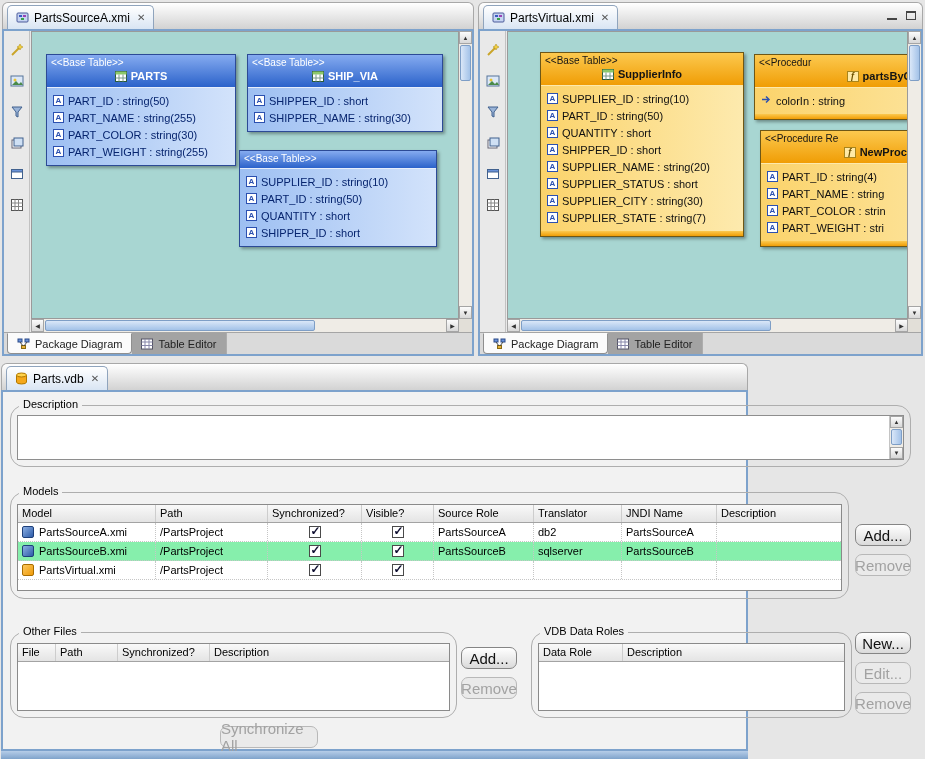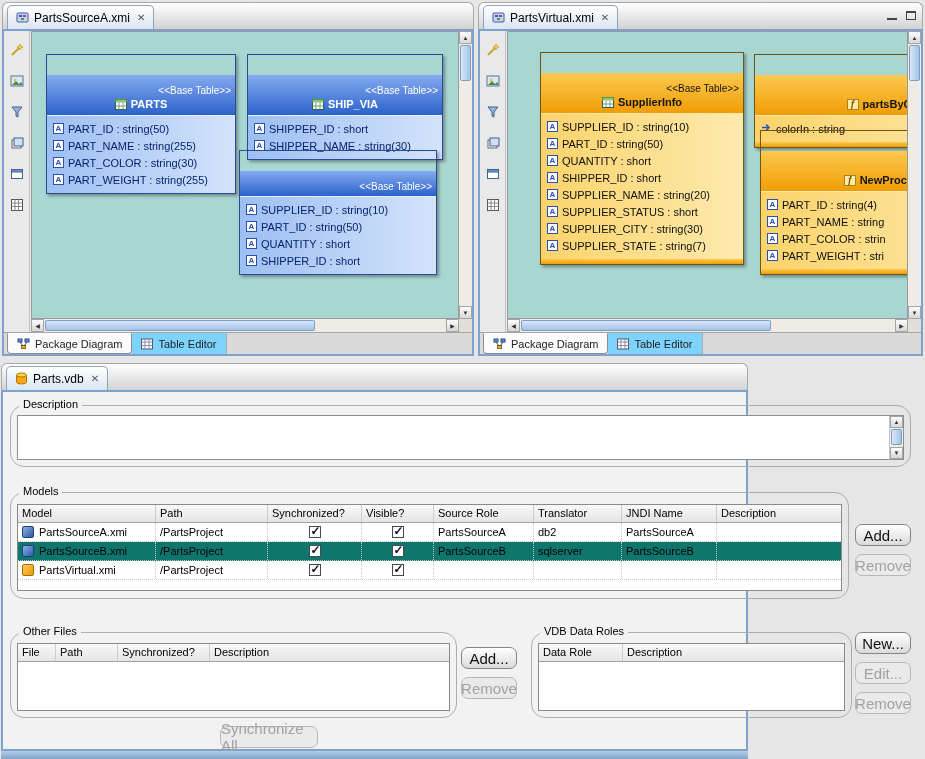--- a/index.html
+++ b/index.html
@@ -25,28 +25,28 @@
 .canvas{position:absolute;left:27px;top:0;right:13px;bottom:35px;background:#a8d6d2;overflow:hidden;border:1px solid #9a9a9a;}
 .vscroll{position:absolute;right:0;top:0;width:13px;bottom:35px;background:#efece6;}
 .hscroll{position:absolute;left:27px;right:13px;bottom:22px;height:13px;background:#efece6;}
 .corner{position:absolute;right:0;bottom:22px;width:13px;height:13px;background:#e2dfd8;}
 .sbtn{position:absolute;width:13px;height:13px;background:linear-gradient(#fcfcfc,#d8d8d8);border:1px solid #a5a5a5;color:#333;font-size:6px;display:flex;align-items:center;justify-content:center;}
 .vthumb{position:absolute;left:1px;right:1px;background:linear-gradient(90deg,#dae7f8,#a3c2e8);border:1px solid #7e9ec6;border-radius:2px;}
 .hthumb{position:absolute;top:1px;bottom:1px;background:linear-gradient(#dae7f8,#a3c2e8);border:1px solid #7e9ec6;border-radius:2px;}
 
 
 .btabs{position:absolute;left:0;right:0;bottom:0;height:22px;background:#dadada;border-top:1px solid #a5a5a5;display:flex;padding-left:3px;}
-.btab{display:flex;align-items:center;gap:5px;padding:0 9px;font-size:11px;background:#7dd3fc;border-right:1px solid #adadad;color:#222;}
+.btab{display:flex;align-items:center;gap:5px;padding:0 9px;font-size:11px;background:#a3a3a3;border-right:1px solid #adadad;color:#222;}
 .btab.active{background:#fbfbfb;border:1px solid #8f8f8f;border-top:1px solid #fbfbfb;border-radius:0 0 4px 4px;}
 
 
 .entity{position:absolute;box-shadow:2px 2px 3px rgba(0,0,0,.35);}
 .entity.blue{border:1px solid #2c4a96;}
 .entity.orange{border:1px solid #6e5716;}
-.ehdr{padding:10px 4px 3px;text-align:right;margin-top:20px;}
+.ehdr{padding:2px 4px 3px;text-align:left;}
 .entity.blue .ehdr{background:linear-gradient(#85abf0,#2b62ca);color:#fff;}
 .entity.orange .ehdr{background:linear-gradient(#fcc94f,#f09d05);color:#141414;}
 .stereo{font-size:10px;line-height:12px;white-space:nowrap;}
 .ename{font-size:11px;font-weight:bold;line-height:15px;display:flex;align-items:center;justify-content:center;gap:4px;white-space:nowrap;}
 .erows{padding:4px 0 5px;}
 .entity.blue .erows{background:linear-gradient(90deg,#9dbff2,#d3e3fb);color:#06246e;border-top:1px solid #e7eefb;}
 .entity.orange .erows{background:linear-gradient(90deg,#fbd36b,#fdeaae);color:#101010;border-top:1px solid #fde9ac;}
 .efoot{height:5px;background:linear-gradient(#fcc94f,#f09d05);}
 .arow{display:flex;align-items:center;gap:4px;height:17px;padding:0 6px;white-space:nowrap;font-size:11px;}
 .aico{flex:0 0 auto;width:11px;height:11px;background:#fff;border:1px solid #2b50b0;color:#2b50b0;font-size:8px;font-weight:bold;display:flex;align-items:center;justify-content:center;line-height:1;}
@@ -58,21 +58,21 @@
 .bottomband{position:absolute;left:0;right:0;bottom:0;height:8px;background:linear-gradient(#b6cde8,#7fa3cb);}
 .group{position:absolute;border:1px solid #aeaeae;border-radius:14px;}
 .gtitle{position:absolute;top:-8px;left:8px;background:#f2f2f2;padding:0 4px;font-size:11px;}
 .descbox{position:absolute;left:6px;top:9px;right:6px;bottom:6px;background:#fff;border:1px solid #8e8e8e;}
 .descscroll{position:absolute;right:0;top:0;bottom:0;width:14px;background:#efece6;border-left:1px solid #c4c4c4;}
 
 .dtable{position:absolute;background:#fff;border:1px solid #8a8a8a;overflow:hidden;}
 .dthead{display:flex;height:18px;background:linear-gradient(#f9f9f9,#e4e4e4);border-bottom:1px solid #a3a3a3;}
 .dth{padding:2px 4px;font-size:11px;border-right:1px solid #cdcdcd;white-space:nowrap;overflow:hidden;}
 .dtr{display:flex;height:19px;border-bottom:1px dotted #c6c6c6;align-items:stretch;}
-.dtr.sel{background:#0f766e;}
+.dtr.sel{background:#86efac;}
 .dtd{padding:0 4px;font-size:11px;border-right:1px dotted #c6c6c6;display:flex;align-items:center;white-space:nowrap;overflow:hidden;}
 .dtd.center{justify-content:center;}
 .cm0{width:138px;}.cm1{width:112px;}.cm2{width:94px;}.cm3{width:72px;}.cm4{width:100px;}.cm5{width:88px;}.cm6{width:95px;}.cm7{flex:1;border-right:none;}
 .co0{width:38px;}.co1{width:62px;}.co2{width:92px;}.co3{flex:1;border-right:none;}
 .cr0{width:84px;}.cr1{flex:1;border-right:none;}
 .cb{width:12px;height:12px;background:#fff;border:1px solid #4a4a4a;position:relative;display:inline-block;}
 .cb.checked::after{content:"\2713";position:absolute;left:1px;top:-3px;font-size:12px;font-weight:bold;color:#0c0c2e;}
 .mico{width:12px;height:12px;margin-right:5px;flex:0 0 auto;border-radius:2px;}
 .mico.source{background:linear-gradient(135deg,#8cb0e4,#2d5ba8);border:1px solid #1d3f7a;}
 .mico.virtual{background:linear-gradient(135deg,#fbc860,#ef9a08);border:1px solid #a86c00;}

